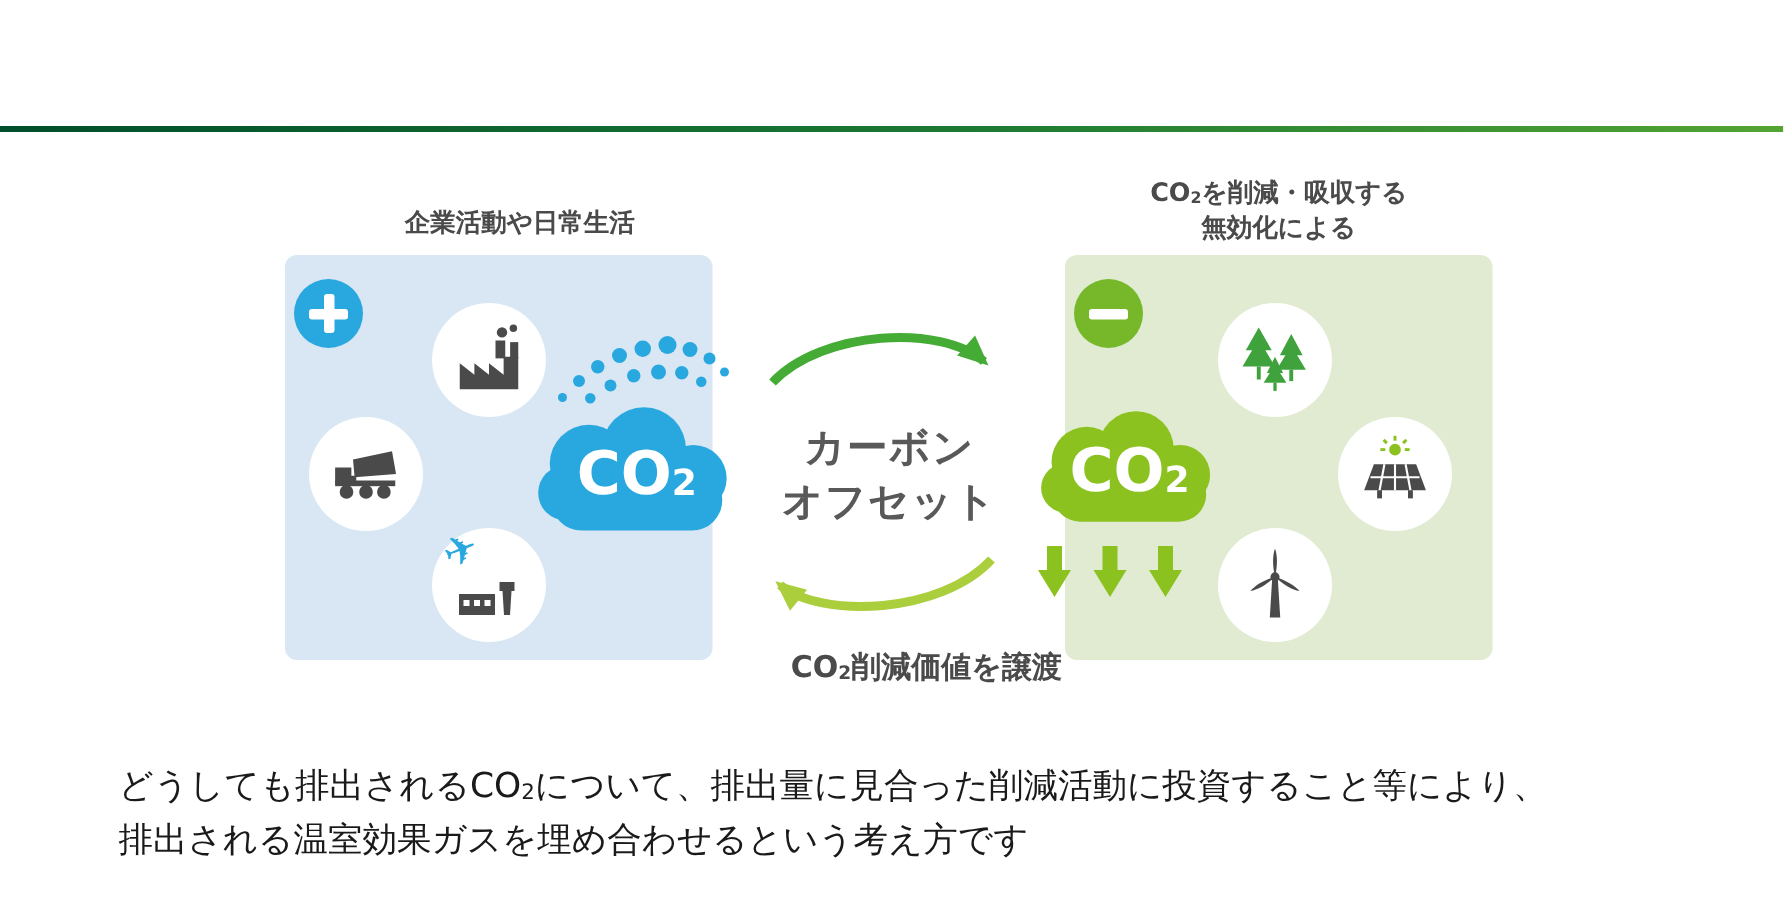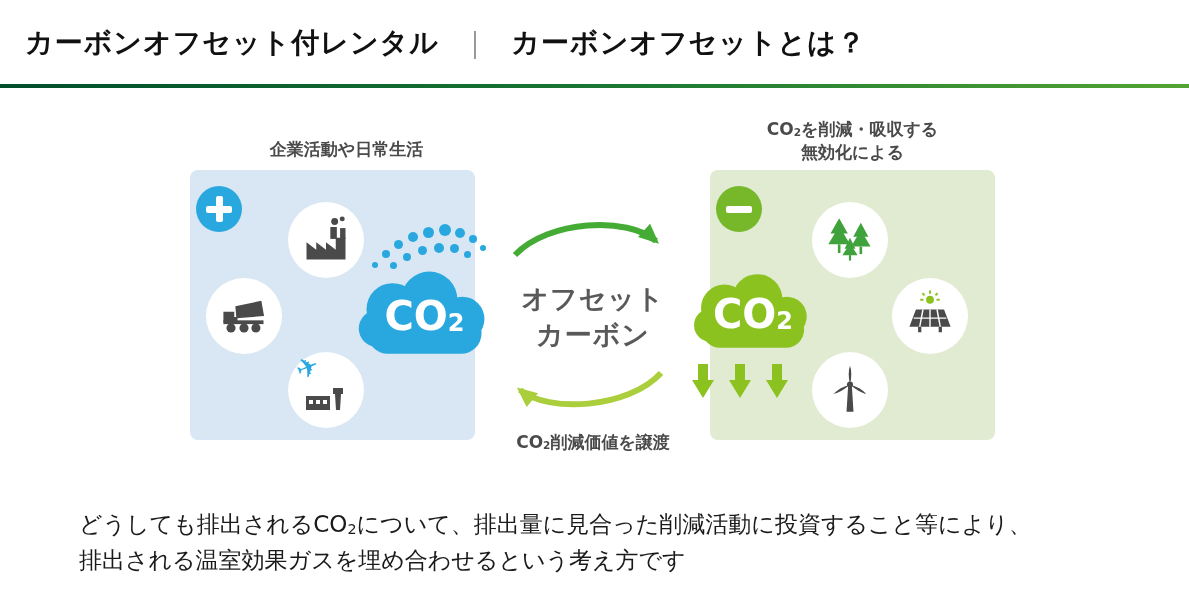--- a/index.html
+++ b/index.html
@@ -60,39 +60,38 @@
   
   .center-top-label{
     position:absolute;left:478px;top:166px;width:230px;text-align:center;
     font-size:14.5px;font-weight:bold;color:#4a4a4a;line-height:1.4;
   }
   .center-title{
     position:absolute;left:478px;top:281px;width:230px;text-align:center;
     font-size:27px;font-weight:bold;color:#595959;line-height:1.35;letter-spacing:1px;
   }
   .center-bottom-label{
-    position:absolute;left:478px;top:431px;width:230px;text-align:center;
-    font-size:17px;font-weight:bold;color:#4a4a4a;
+    position:absolute;left:478px;top:431px;width:230px;text-align:right;
+    font-size:20px;font-weight:bold;color:#4a4a4a;
   }
   .sub{font-size:0.62em;vertical-align:-0.12em;}
   .arrows{position:absolute;left:0;top:0;pointer-events:none;}
   .down-arrows{position:absolute;left:692px;top:362px;}
   
   .footer{
     position:absolute;left:75px;top:503px;width:1070px;margin:4px;
     font-size:23px;color:#1a1a1a;line-height:1.55;
   }
   .f-line{display:block;}
 </style>
 </head>
 <body>
 
 <div class="page">
 
-  <h1 class="title"><span>カーボンオフセット付レンタル</span><span class="sep">｜</span><span>カーボンオフセットとは？</span></h1>
   <div class="rule"></div>
 
   <div class="panel-label panel-label-left">企業活動や日常生活</div>
   <div class="panel panel-left"></div>
 
   <div class="badge badge-plus">
     <span class="bar-h"></span>
       <span class="bar-v"></span>
   </div>
 
@@ -166,22 +165,22 @@
       </g>
     </svg>
     <span class="cloud-label">
         <span>CO</span>
         <span class="cloud-sub">2</span>
       </span>
   </div>
 
 
   <div class="center-title">
+    <span class="f-line">カーボン</span>
     <span class="f-line">オフセット</span>
-    <span class="f-line">カーボン</span>
   </div>
 
   <div class="center-bottom-label"><span>CO</span><span class="sub">2</span><span>削減価値を譲渡</span></div>
 
   <svg class="arrows" width="1189" height="602" viewBox="0 0 1189 602">
     <defs>
       <marker id="ah-dark" markerUnits="userSpaceOnUse" markerWidth="24" markerHeight="22" refX="18" refY="11" orient="auto">
         <path d="M2 2 L22 11 L2 20 Z" fill="#44ab35"></path>
       </marker>
       <marker id="ah-light" markerUnits="userSpaceOnUse" markerWidth="24" markerHeight="22" refX="18" refY="11" orient="auto">

